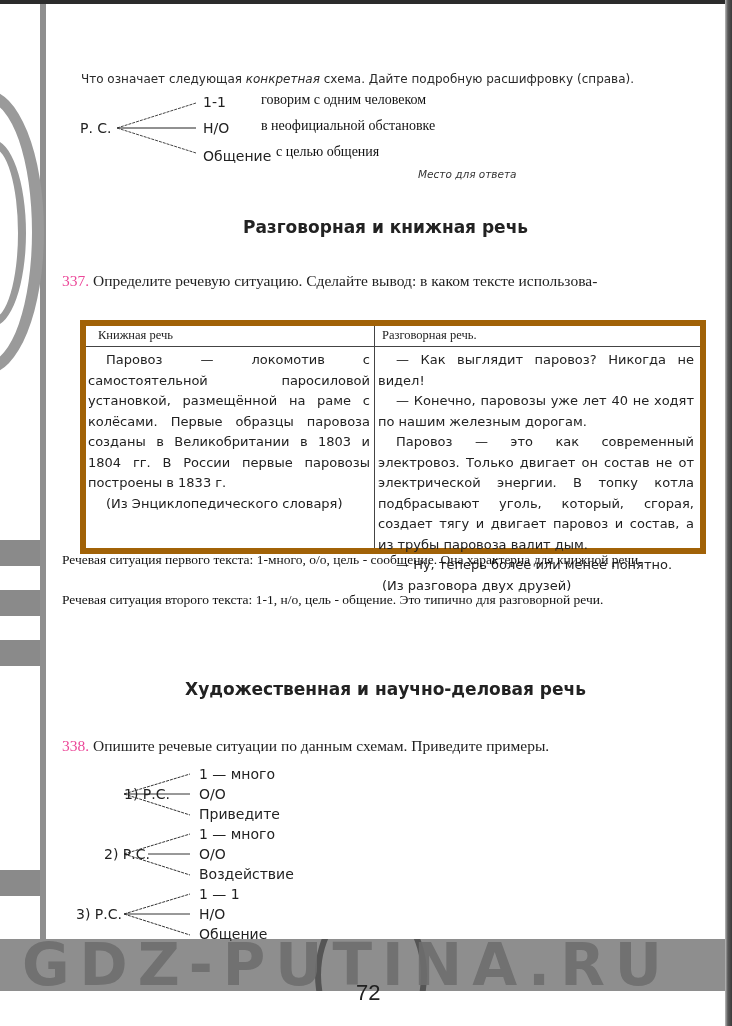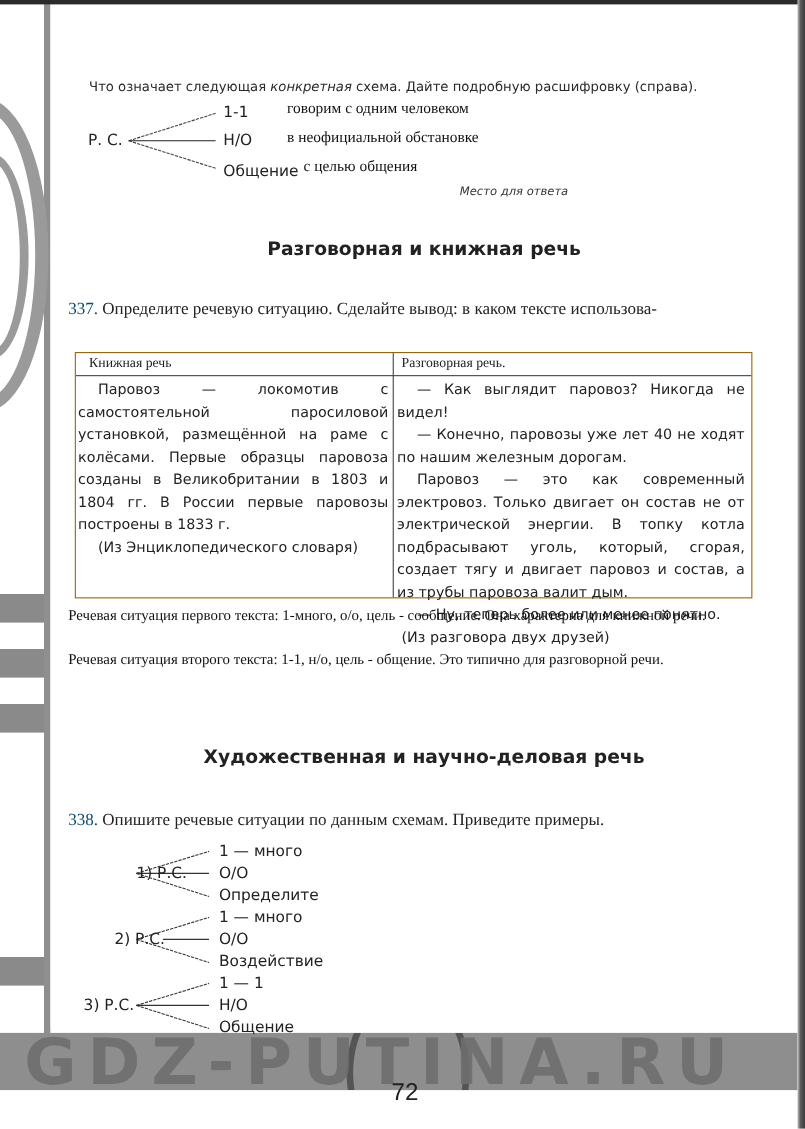--- a/index.html
+++ b/index.html
@@ -27,23 +27,23 @@
   .q-intro { position:absolute; left:81px; top:72px; font-size:12px; color:#2a2a2a; }
   .q-intro em { font-style:italic; }
   .scheme-svg { position:absolute; }
   .lbl { position:absolute; font:14px "DejaVu Sans", sans-serif; color:#222; white-space:nowrap; }
   .ans { position:absolute; font:14px "Liberation Serif", serif; color:#111; white-space:nowrap; }
   .hint { position:absolute; left:418px; top:168px; font:italic 10.5px "DejaVu Sans", sans-serif; color:#333; }
 
   .section-title { position:absolute; width:679px; left:46px; text-align:center;
     font:bold 17px "DejaVu Sans", sans-serif; color:#222; }
   .task { position:absolute; left:62px; font:15.5px "Liberation Serif", serif; color:#222; line-height:22px; }
-  .task .num { color:#0c4a6e; }
+  .task .num { color:#ec4899; }
 
-  .tbl { position:absolute; left:68px; top:320px; width:614px; height:222px; border:1px solid #a16207; }
+  .tbl { position:absolute; left:80px; top:320px; width:614px; height:222px; border:6px solid #a16207; }
   .tbl .div { position:absolute; left:288px; top:0; width:1px; height:222px; background:#444; }
   .tbl .hline { position:absolute; left:0; top:20px; width:614px; height:1px; background:#444; }
   .tbl .h { position:absolute; top:2px; font:12.5px "Liberation Serif", serif; color:#222; }
   .cell { position:absolute; top:24px; font:13px "DejaVu Sans", sans-serif; color:#222; line-height:20.5px; }
   .cell p { margin:0; text-align:justify; }
   .cell p.ind { text-indent:18px; }
 
   .answer-line { position:absolute; left:62px; font:13.5px "Liberation Serif", serif; color:#111; line-height:20px; width:640px; }
 </style>
 </head>
@@ -126,21 +126,21 @@
       <line x1="124" y1="854" x2="190" y2="875" stroke-dasharray="3,1"></line>
     <line x1="124" y1="914" x2="190" y2="894" stroke-dasharray="3,1"></line>
       <line x1="124" y1="914" x2="190" y2="914"></line>
       <line x1="124" y1="914" x2="190" y2="935" stroke-dasharray="3,1"></line>
   </g>
 </svg>
 
 <div class="lbl" style="left:76px;top:786px;margin-left:48px;">1) Р.С.</div>
 <div class="lbl" style="left:199px;top:766px;">1 — много</div>
 <div class="lbl" style="left:199px;top:786px;">О/О</div>
-<div class="lbl" style="left:199px;top:806px;">Определите</div>
+<div class="lbl" style="left:199px;top:806px;">Приведите</div>
 
 <div class="lbl" style="left:76px;top:846px;margin-left:28px;">2) Р.С.</div>
 <div class="lbl" style="left:199px;top:826px;">1 — много</div>
 <div class="lbl" style="left:199px;top:846px;">О/О</div>
 <div class="lbl" style="left:199px;top:866px;">Воздействие</div>
 
 <div class="lbl" style="left:76px;top:906px;">3) Р.С.</div>
 <div class="lbl" style="left:199px;top:886px;">1 — 1</div>
 <div class="lbl" style="left:199px;top:906px;">Н/О</div>
 <div class="lbl" style="left:199px;top:926px;">Общение</div>

